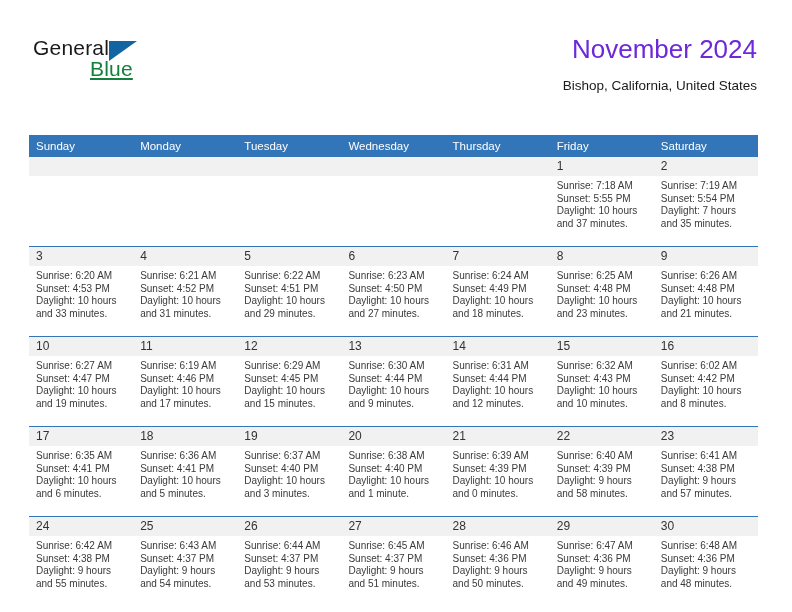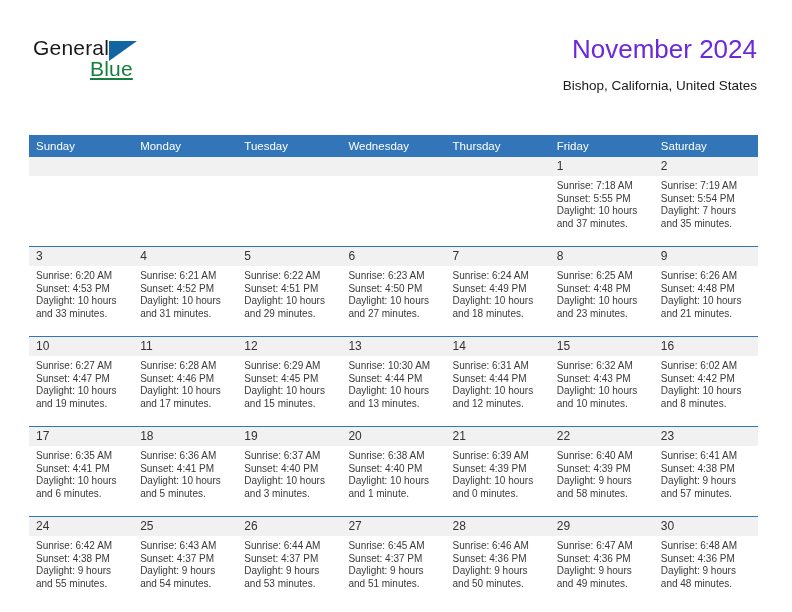--- a/index.html
+++ b/index.html
@@ -302,43 +302,43 @@
                 <div>Sunrise: 6:27 AM</div>
                 <div>Sunset: 4:47 PM</div>
                 <div class="dl-wrap">Daylight: 10 hours and 19 minutes.</div>
               </div>
             </div>
           </td>
           <td>
             <div class="cell-inner">
               <div class="daynum">11</div>
               <div class="details">
-                <div>Sunrise: 6:28 AM</div>
+                <div>Sunrise: 6:19 AM</div>
                 <div>Sunset: 4:46 PM</div>
                 <div class="dl-wrap">Daylight: 10 hours and 17 minutes.</div>
               </div>
             </div>
           </td>
           <td>
             <div class="cell-inner">
               <div class="daynum">12</div>
               <div class="details">
                 <div>Sunrise: 6:29 AM</div>
                 <div>Sunset: 4:45 PM</div>
                 <div class="dl-wrap">Daylight: 10 hours and 15 minutes.</div>
               </div>
             </div>
           </td>
           <td>
             <div class="cell-inner">
               <div class="daynum">13</div>
               <div class="details">
-                <div>Sunrise: 10:30 AM</div>
+                <div>Sunrise: 6:30 AM</div>
                 <div>Sunset: 4:44 PM</div>
-                <div class="dl-wrap">Daylight: 10 hours and 13 minutes.</div>
+                <div class="dl-wrap">Daylight: 10 hours and 9 minutes.</div>
               </div>
             </div>
           </td>
           <td>
             <div class="cell-inner">
               <div class="daynum">14</div>
               <div class="details">
                 <div>Sunrise: 6:31 AM</div>
                 <div>Sunset: 4:44 PM</div>
                 <div class="dl-wrap">Daylight: 10 hours and 12 minutes.</div>

